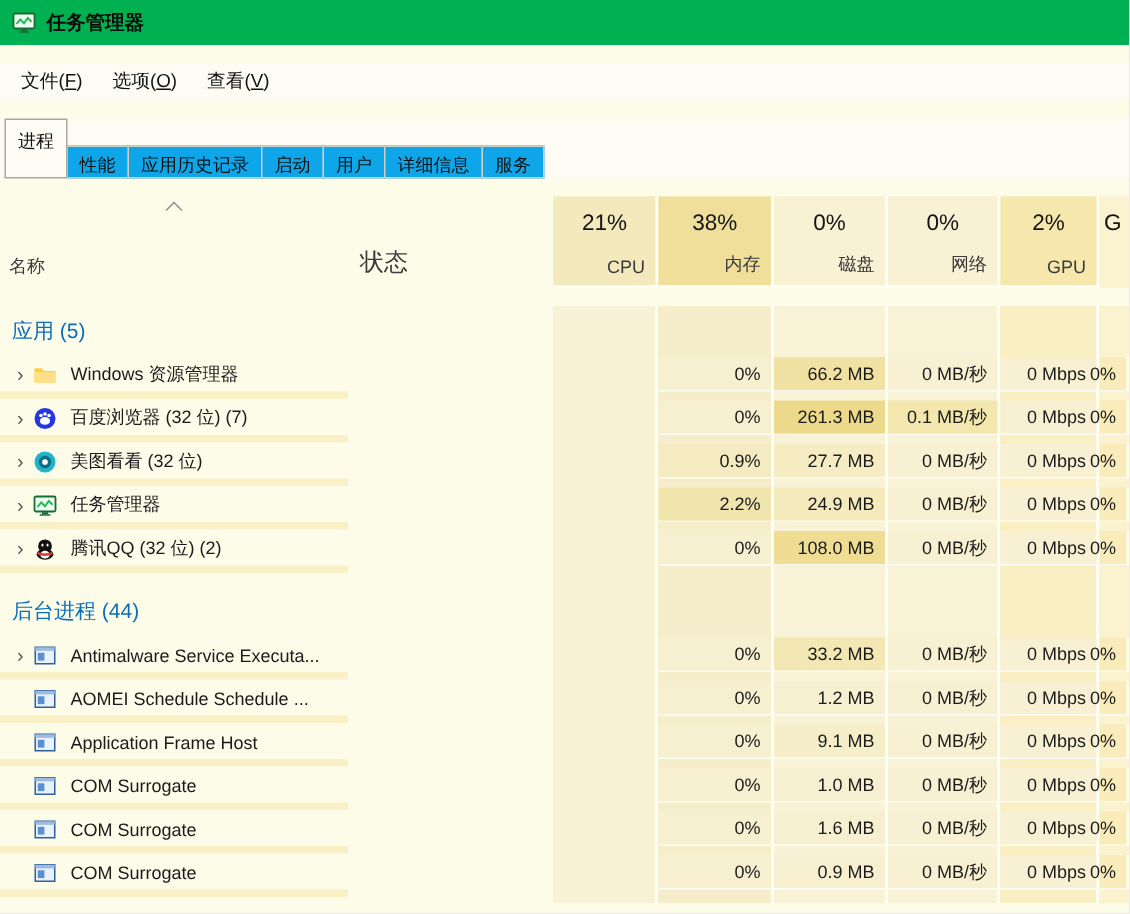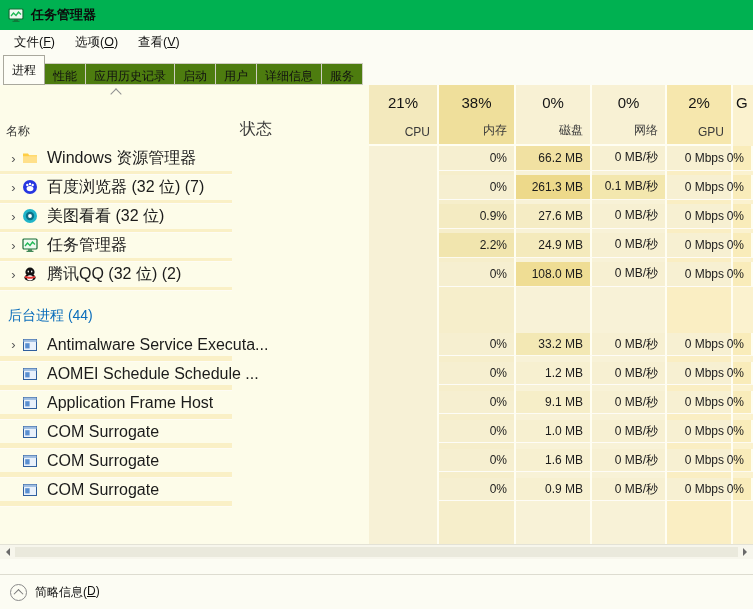--- a/index.html
+++ b/index.html
@@ -1,32 +1,32 @@
 <!DOCTYPE html>
 <html><head>
 <meta charset="utf-8">
 <style>
   html,body { margin:0; padding:0; background:#ddd; }
   body { font-family:"Liberation Sans","DejaVu Sans",sans-serif; }
-  .window { width:753px; height:609px; display:flex; flex-direction:column; background:#fdfce9; overflow:hidden; position:relative; }
+  .window { width:753px; height:609px; display:flex; flex-direction:column; background:#fdfce9; overflow:hidden; position:relative;gap:12px; }
 
   
   .titlebar { flex:0 0 30px; display:flex; align-items:center; padding:0 8px; gap:7px; }
   .titlebar .title { font-size:13px; font-weight:bold; color:#0c0c0c; }
   .titlebar svg { display:block; }
 
   
   .menubar { flex:0 0 25px; background:#fcfcf4; display:flex; align-items:center; padding-left:4px; }
   .menu-item { font-size:12.5px; color:#111; padding:3px 10px; cursor:default; white-space:nowrap; }
   .u { text-decoration:underline; }
 
   
   .tabstrip { flex:0 0 29px; background:#fcfcf4; display:flex; align-items:flex-end; padding-left:3px; }
-  .tab { font-size:12px; color:#111; background:#4d7c0f; border:1px solid #cfcec2; padding:4px 8px 5px; margin-right:-1px; white-space:nowrap; height:22px; box-sizing:border-box; }
-  .tab.selected { background:#fdfdf6; border-color:#a9a89d; height:30px; padding-top:6px; position:relative; z-index:2; }
+  .tab { font-size:12px; color:#111; background:#0ea5e9; border:1px solid #cfcec2; padding:4px 8px 5px; margin-right:-1px; white-space:nowrap; height:22px; box-sizing:border-box; }
+  .tab.selected { background:#fdfdf6; border-color:#a9a89d; height:40px; padding-top:6px; position:relative; z-index:2; }
 
   
   .stripes {
     background:linear-gradient(90deg,
       #fdfce9 0px,#fdfce9 369px,
       #f7f1d6 369px,#f7f1d6 437px,
       #fffef2 437px,#fffef2 439px,
       #f6eecb 439px,#f6eecb 514px,
       #fffef2 514px,#fffef2 516px,
       #f8f2d7 516px,#f8f2d7 590px,
@@ -53,21 +53,21 @@
 
   
   .rows-area { flex:0 0 398px; overflow:hidden; }
   .section-row { height:34px; display:flex; align-items:center; padding-left:8px; font-size:14px; cursor:default; }
   .section-row.gap-top { margin-top:8px;text-align:right; }
   .proc-row { height:29px; }
   .cell-name { grid-column:1 / 3; display:flex; align-items:center; padding-left:5px; overflow:hidden; }
   .chev { width:17px; flex:0 0 17px; text-align:center; color:#555; font-size:13px; line-height:1; }
   .app-icon { width:16px; height:16px; flex:0 0 16px; margin-right:9px; }
   .app-icon svg { display:block; width:16px; height:16px; }
-  .proc-name { font-size:16px; color:#1b1b1b; white-space:nowrap; overflow:hidden; }
+  .proc-name { font-size:12px; color:#1b1b1b; white-space:nowrap; overflow:hidden; }
   .cell-metric { box-sizing:border-box; border-right:2px solid #fffef2; border-bottom:1px solid rgba(255,255,255,0.8); font-size:12px; color:#1b1b1b; display:flex; align-items:center; justify-content:flex-end; padding-right:7px; white-space:nowrap; }
   .cell-metric.no-sep { border-right:none; }
 
   
   .hscroll { flex:0 0 14px; background:#f7f6ec; border-top:1px solid #e3e2d6; display:flex; align-items:stretch; }
   .scroll-btn { width:15px; display:flex; align-items:center; justify-content:center; }
   .tri-left { width:0; height:0; border:4px solid transparent; border-right-color:#6a6a6a; margin-right:3px; }
   .tri-right { width:0; height:0; border:4px solid transparent; border-left-color:#6a6a6a; margin-left:3px; }
   .scroll-thumb { flex:1; margin:2px 0; background:#eae9dc; }
 
@@ -137,20 +137,23 @@
       <div class="h-label">网络</div>
     </div>
     <div class="h-metric" style="background: rgb(246, 231, 173);">
       <div class="h-pct">2%</div>
       <div class="h-label">GPU</div>
     </div>
     <div class="h-overflow">G</div>
   </div>
 
   <div class="rows-area stripes">
+      <div class="section-row">
+    <span style="color: rgb(11, 109, 187);">应用 (5)</span>
+  </div>
       <div class="proc-row grid-cols">
     <div class="cell-name">
       <span class="chev">›</span>
       <span class="app-icon">
             <svg viewBox="0 0 16 16">
               <path d="M1 3.5h5l1.2 1.8H15V13H1z" fill="#ffce45"></path>
               <path d="M1 6.2h14V13H1z" fill="#ffe08a"></path>
             </svg>
           </span>
       <span class="proc-name">Windows 资源管理器</span>
@@ -192,21 +195,21 @@
             <svg viewBox="0 0 16 16">
               <circle cx="8" cy="8" r="7" fill="#20b5c9"></circle>
               <circle cx="8" cy="8" r="4.2" fill="#0b6f86"></circle>
               <circle cx="8" cy="8" r="1.9" fill="#fff"></circle>
             </svg>
           </span>
       <span class="proc-name">美图看看 (32 位)</span>
     </div>
     <div></div>
     <div class="cell-metric" style="background: rgb(244, 235, 194);">0.9%</div>
-    <div class="cell-metric" style="background: rgb(245, 236, 196);">27.6 MB</div>
+    <div class="cell-metric" style="background: rgb(245, 236, 196);">27.7 MB</div>
     <div class="cell-metric" style="background: rgb(247, 240, 210);">0 MB/秒</div>
     <div class="cell-metric" style="background: rgb(247, 240, 210);">0 Mbps</div>
     <div class="cell-metric" style="background: rgb(249, 236, 186);">0%</div>
     <div class="cell-metric no-sep" style="background: rgb(250, 240, 198);"></div>
   </div>
       <div class="proc-row grid-cols">
     <div class="cell-name">
       <span class="chev">›</span>
       <span class="app-icon">
             <svg viewBox="0 0 16 16">

